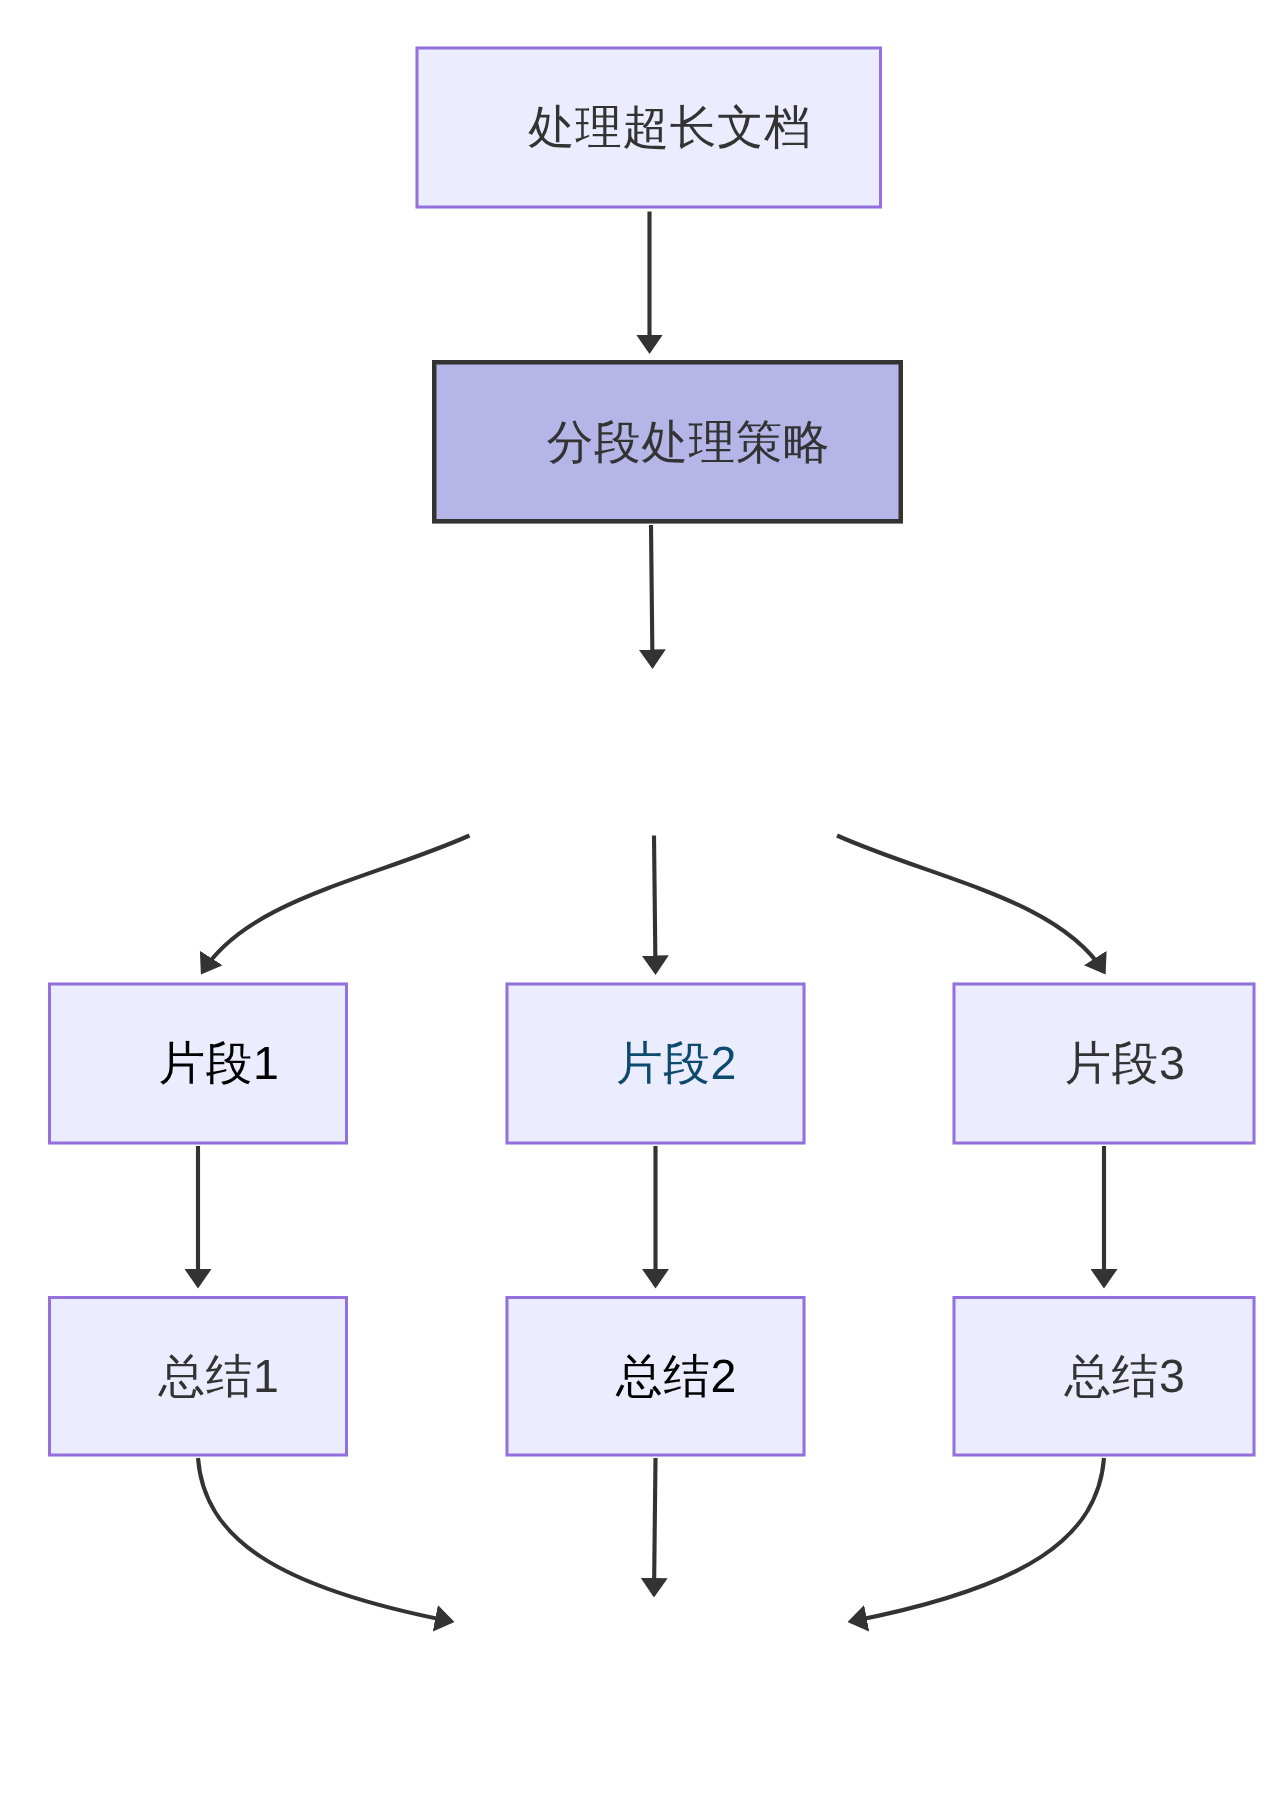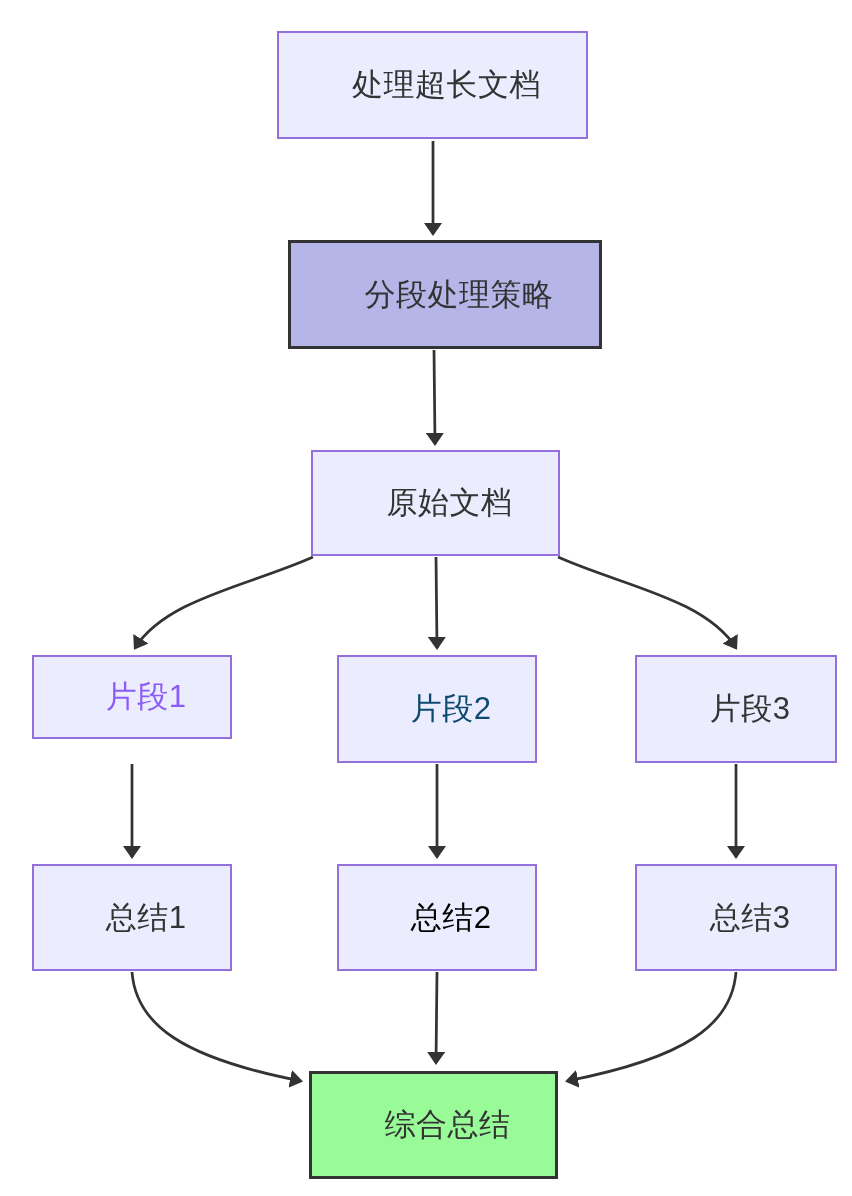--- a/index.html
+++ b/index.html
@@ -70,38 +70,32 @@
         <path class="edge" d="M736,972 C732,1025 685,1058 567,1081" stroke="#333333" stroke-width="2.75" fill="none" marker-end="url(#arrowhead)"></path>
       </g>
   </svg>
   <div id="node-layer">
       <div class="node" style="left: 277px; top: 31px; width: 311px; height: 108px; background: rgb(236, 236, 255); border: 2.5px solid rgb(147, 112, 219); color: rgb(51, 51, 51);">
         <span class="node-label">处理超长文档</span>
       </div>
       <div class="node" style="left: 288px; top: 240px; width: 314px; height: 109px; background: rgb(181, 181, 232); border: 3.5px solid rgb(51, 51, 51); color: rgb(51, 51, 51);">
         <span class="node-label">分段处理策略</span>
       </div>
-      <div class="node" style="left: 311px; top: 450px; width: 249px; height: 106px; background: rgb(236, 236, 255); border: 2.5px solid rgb(147, 112, 219); color: rgb(51, 51, 51);">
-        <span class="node-label">原始文档</span>
-      </div>
-      <div class="node" style="left: 32px; top: 655px; width: 200px; height: 84px; background: rgb(236, 236, 255); border: 2.5px solid rgb(147, 112, 219); color: #8b5cf6;">
+      <div class="node" style="left: 32px; top: 655px; width: 200px; height: 108px; background: rgb(236, 236, 255); border: 2.5px solid rgb(147, 112, 219); color: #000000;">
         <span class="node-label">片段1</span>
       </div>
       <div class="node" style="left: 337px; top: 655px; width: 200px; height: 108px; background: rgb(236, 236, 255); border: 2.5px solid rgb(147, 112, 219); color: #0c4a6e;">
         <span class="node-label">片段2</span>
       </div>
       <div class="node" style="left: 635px; top: 655px; width: 202px; height: 108px; background: rgb(236, 236, 255); border: 2.5px solid rgb(147, 112, 219); color: rgb(51, 51, 51); align-items: center;">
         <span class="node-label">片段3</span>
       </div>
       <div class="node" style="left: 32px; top: 864px; width: 200px; height: 107px; background: rgb(236, 236, 255); border: 2.5px solid rgb(147, 112, 219); color: rgb(51, 51, 51);">
         <span class="node-label">总结1</span>
       </div>
       <div class="node" style="left: 337px; top: 864px; width: 200px; height: 107px; background: rgb(236, 236, 255); border: 2.5px solid rgb(147, 112, 219); color: #000000;">
         <span class="node-label">总结2</span>
       </div>
       <div class="node" style="left: 635px; top: 864px; width: 202px; height: 107px; background: rgb(236, 236, 255); border: 2.5px solid rgb(147, 112, 219); color: rgb(51, 51, 51);">
         <span class="node-label">总结3</span>
       </div>
-      <div class="node" style="left: 309px; top: 1071px; width: 249px; height: 108px; background: rgb(152, 251, 152); border: 3.5px solid rgb(51, 51, 51); color: rgb(51, 51, 51);">
-        <span class="node-label">综合总结</span>
-      </div>
     </div>
 </div>
 
 </body></html>

